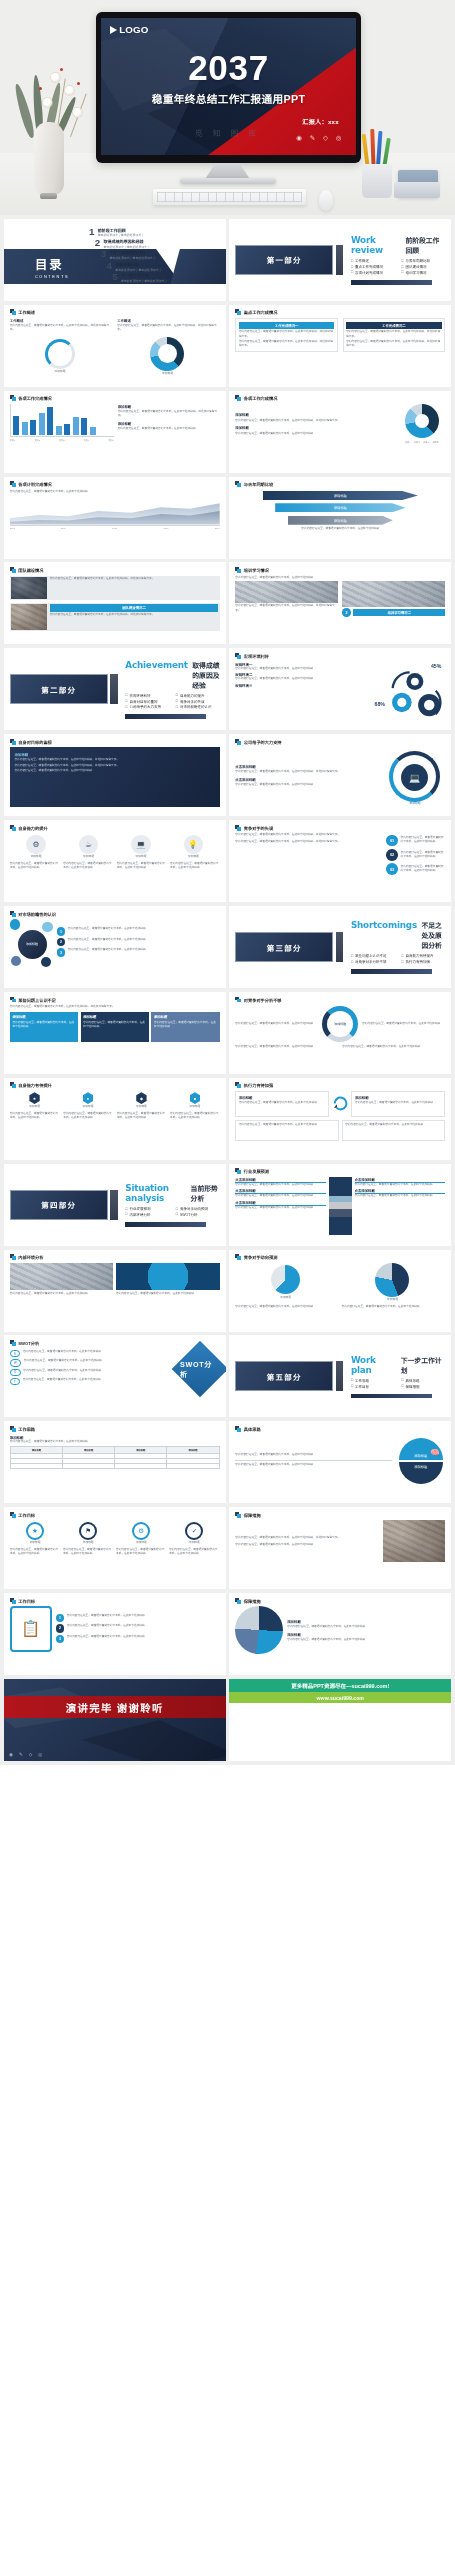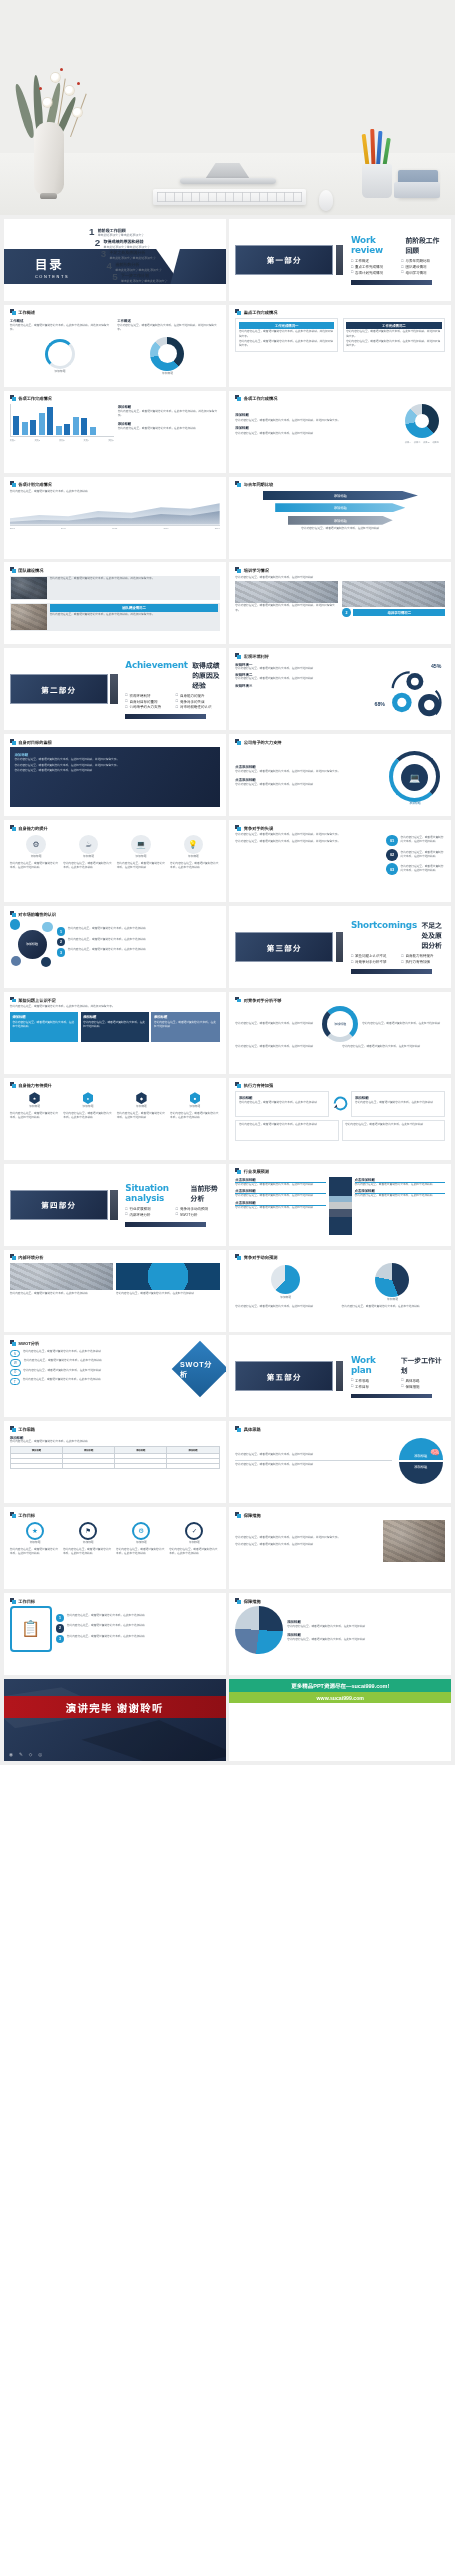--- a/index.html
+++ b/index.html
@@ -276,35 +276,58 @@
       <div class="blossom" style="left:65px;top:86px"></div>
       <div class="blossom" style="left:43px;top:98px"></div>
       <div class="blossom" style="left:73px;top:108px"></div>
       <div class="bud" style="left:60px;top:68px"></div>
       <div class="bud" style="left:77px;top:82px"></div>
       <div class="bud" style="left:39px;top:87px"></div>
       <div class="vase"></div>
         <div class="vase-foot"></div>
     </div>
 
+    <div class="monitor">
+      <div class="screen">
+        <div class="poly1"></div>
+          <div class="poly2"></div>
+        <div class="red-wedge"></div>
+
+        <div class="logo-row">
+          <span class="logo-tri"></span>
+          <span>LOGO</span>
+        </div>
+
+        <div class="hero-year">2037</div>
+        <div class="hero-sub">稳重年终总结工作汇报通用PPT</div>
+        <div class="hero-reporter">汇报人：xxx</div>
+        <div class="hero-icons">
+          <span>◉</span>
+          <span>✎</span>
+          <span>◇</span>
+          <span>◎</span>
+        </div>
+      </div>
+    </div>
     <div class="mon-stand"></div>
     <div class="mon-base"></div>
     <div class="keyboard"></div>
     <div class="mouse"></div>
 
     <div>
       <div class="pencil pc1"></div>
         <div class="pencil pc2"></div>
       <div class="pencil pc3"></div>
         <div class="pencil pc4"></div>
       <div class="cup"></div>
       <div class="notebook"></div>
         <div class="notebook2"></div>
     </div>
 
+    <div class="hero-wm">觅 知 图 库</div>
   </div>
 
   <div class="grid">
 
     <div class="slide">
       <div class="toc-band"></div>
         <div class="toc-band2"></div>
       <div class="toc-main">
         <b>目录</b>
         <span>CONTENTS</span>

